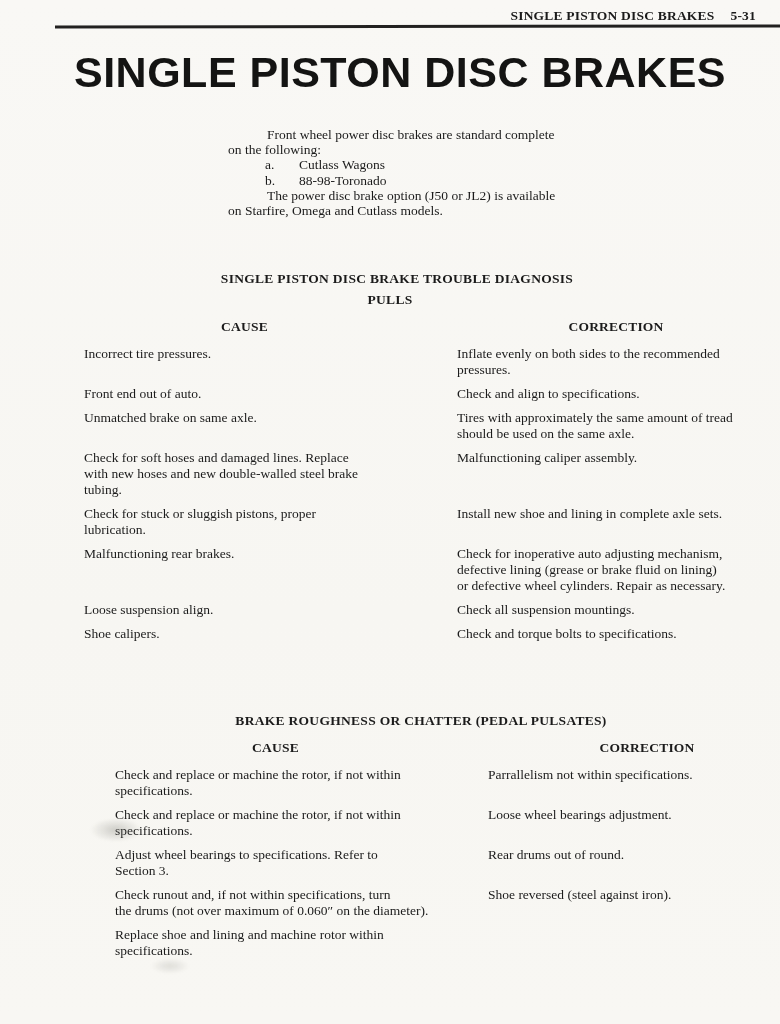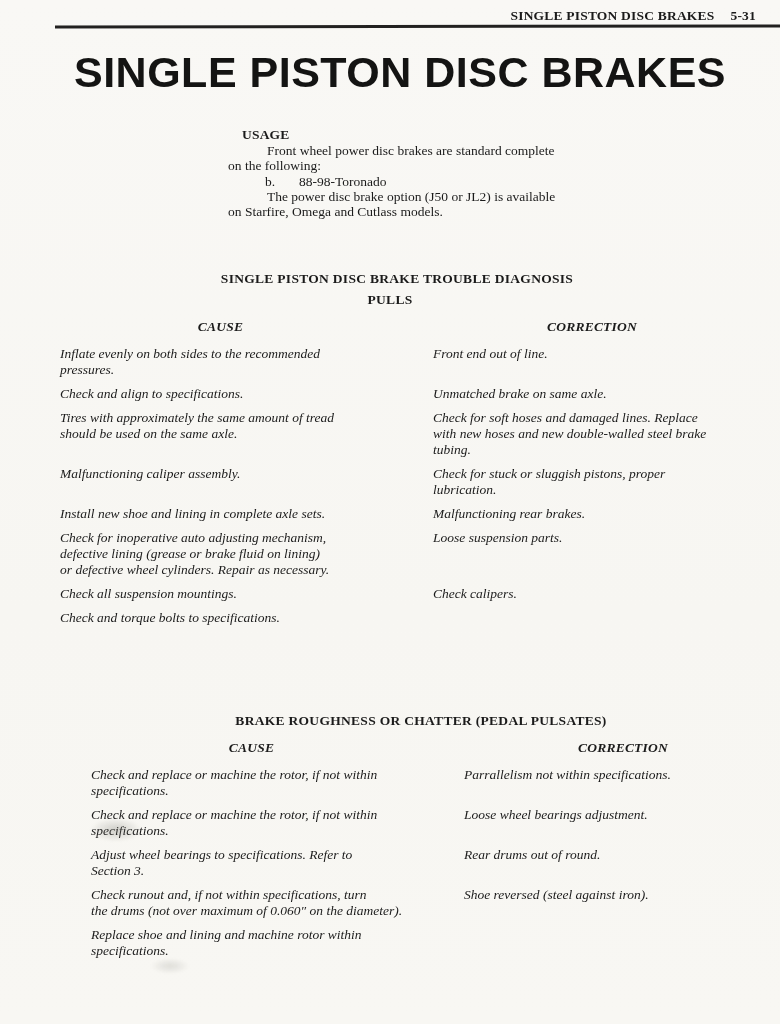--- a/index.html
+++ b/index.html
@@ -90,24 +90,23 @@
     text-align: center;
     font-size: 13.5px;
     font-weight: bold;
     letter-spacing: 0.3px;
     line-height: 16px;
   }
   .tbl {
     display: grid;
     grid-template-columns: 373px 352px;
     row-gap: 8px;
-    padding-left: 60px;
+    padding-left: 84px;
     font-size: 13.5px;
     line-height: 16px;
-    font-style: italic;
   }
   .thead { margin-bottom: 11px; row-gap: 0; }
   .th {
     font-weight: bold;
     text-align: center;
     letter-spacing: 0.2px;
     line-height: 16px;
     position: relative;
   }
   .th-cause { left: -26px; }
@@ -131,62 +130,65 @@
 <div class="page">
 
   <div class="running-header">
     <span>SINGLE PISTON DISC BRAKES</span><span class="pagenum">5-31</span>
   </div>
   <div class="header-rule"></div>
 
   <h1 class="main-title">SINGLE PISTON DISC BRAKES</h1>
 
   <section class="usage">
-    <h2 class="usage-heading">USAGE</h2>
     <p class="pre indent">Front wheel power disc brakes are standard complete
 on the following:</p>
     <div class="usage-list">
+      <div class="usage-li">
+        <span class="marker">a.</span><span>Cutlass Wagons</span>
+      </div>
       <div class="usage-li">
         <span class="marker">b.</span><span>88-98-Toronado</span>
       </div>
     </div>
     <p class="pre indent">The power disc brake option (J50 or JL2) is available
 on Starfire, Omega and Cutlass models.</p>
   </section>
 
   <h2 class="diag-title">SINGLE PISTON DISC BRAKE TROUBLE DIAGNOSIS</h2>
 
   <section class="diag-section sect-pulls">
     <h3 class="sect-heading">PULLS</h3>
     <div class="tbl thead">
       <div class="th th-cause">CAUSE</div>
       <div class="th th-corr">CORRECTION</div>
     </div>
     <div class="tbl">
+      <div class="cell cause">Incorrect tire pressures.</div>
       <div class="cell corr">Inflate evenly on both sides to the recommended
 pressures.</div>
-      <div class="cell cause">Front end out of line.</div>
+      <div class="cell cause">Front end out of auto.</div>
       <div class="cell corr">Check and align to specifications.</div>
       <div class="cell cause">Unmatched brake on same axle.</div>
       <div class="cell corr">Tires with approximately the same amount of tread
 should be used on the same axle.</div>
       <div class="cell corr">Check for soft hoses and damaged lines. Replace
 with new hoses and new double-walled steel brake
 tubing.</div>
       <div class="cell cause">Malfunctioning caliper assembly.</div>
       <div class="cell corr">Check for stuck or sluggish pistons, proper
 lubrication.</div>
       <div class="cell corr">Install new shoe and lining in complete axle sets.</div>
       <div class="cell cause">Malfunctioning rear brakes.</div>
       <div class="cell corr">Check for inoperative auto adjusting mechanism,
 defective lining (grease or brake fluid on lining)
 or defective wheel cylinders. Repair as necessary.</div>
-      <div class="cell cause">Loose suspension parts.</div>
+      <div class="cell cause">Loose suspension align.</div>
       <div class="cell corr">Check all suspension mountings.</div>
-      <div class="cell cause">Check calipers.</div>
+      <div class="cell cause">Shoe calipers.</div>
       <div class="cell corr">Check and torque bolts to specifications.</div>
     </div>
   </section>
 
   <section class="diag-section sect-chatter">
     <h3 class="sect-heading">BRAKE ROUGHNESS OR CHATTER (PEDAL PULSATES)</h3>
     <div class="tbl thead">
       <div class="th th-cause">CAUSE</div>
       <div class="th th-corr">CORRECTION</div>
     </div>

